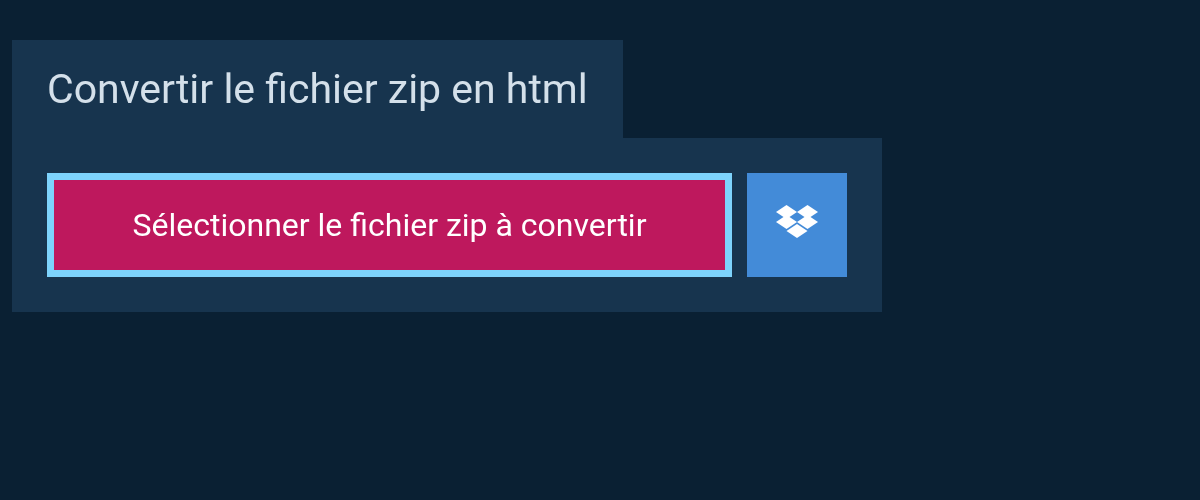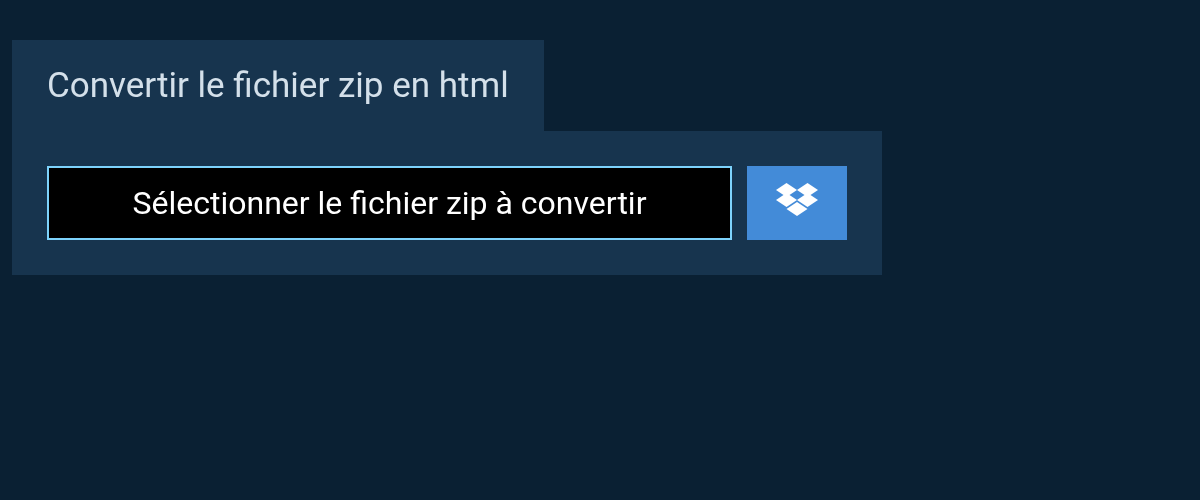--- a/index.html
+++ b/index.html
@@ -16,44 +16,44 @@
     }
     .header-tab {
       background-color: #17344e;
       display: inline-block;
       padding: 25px 35px;
       margin-left: 12px;
       margin-top: 40px;
     }
     .header-tab-text {
       color: #d4e0ea;
-      font-size: 35px;
+      font-size: 41px;
       font-weight: 400;
     }
     .panel {
       background-color: #17344e;
       margin-left: 12px;
       margin-top: 0;
       width: 870px;
       padding: 35px;
       display: flex;
       gap: 15px;
       align-items: stretch;
     }
     .select-button {
-      border: 2px solid #7dd3fc;
-      background-color: #000000;
+      border: 7px solid #7dd3fc;
+      background-color: #be185d;
       color: #ffffff;
       flex: 1;
       display: flex;
       align-items: center;
       justify-content: center;
       font-size: 32px;
       font-weight: 400;
-      padding: 16px 20px;
+      padding: 26px 20px;
       cursor: pointer;
     }
     .dropbox-button {
       background-color: #438bd8;
       width: 100px;
       display: flex;
       align-items: center;
       justify-content: center;
       cursor: pointer;
     }

